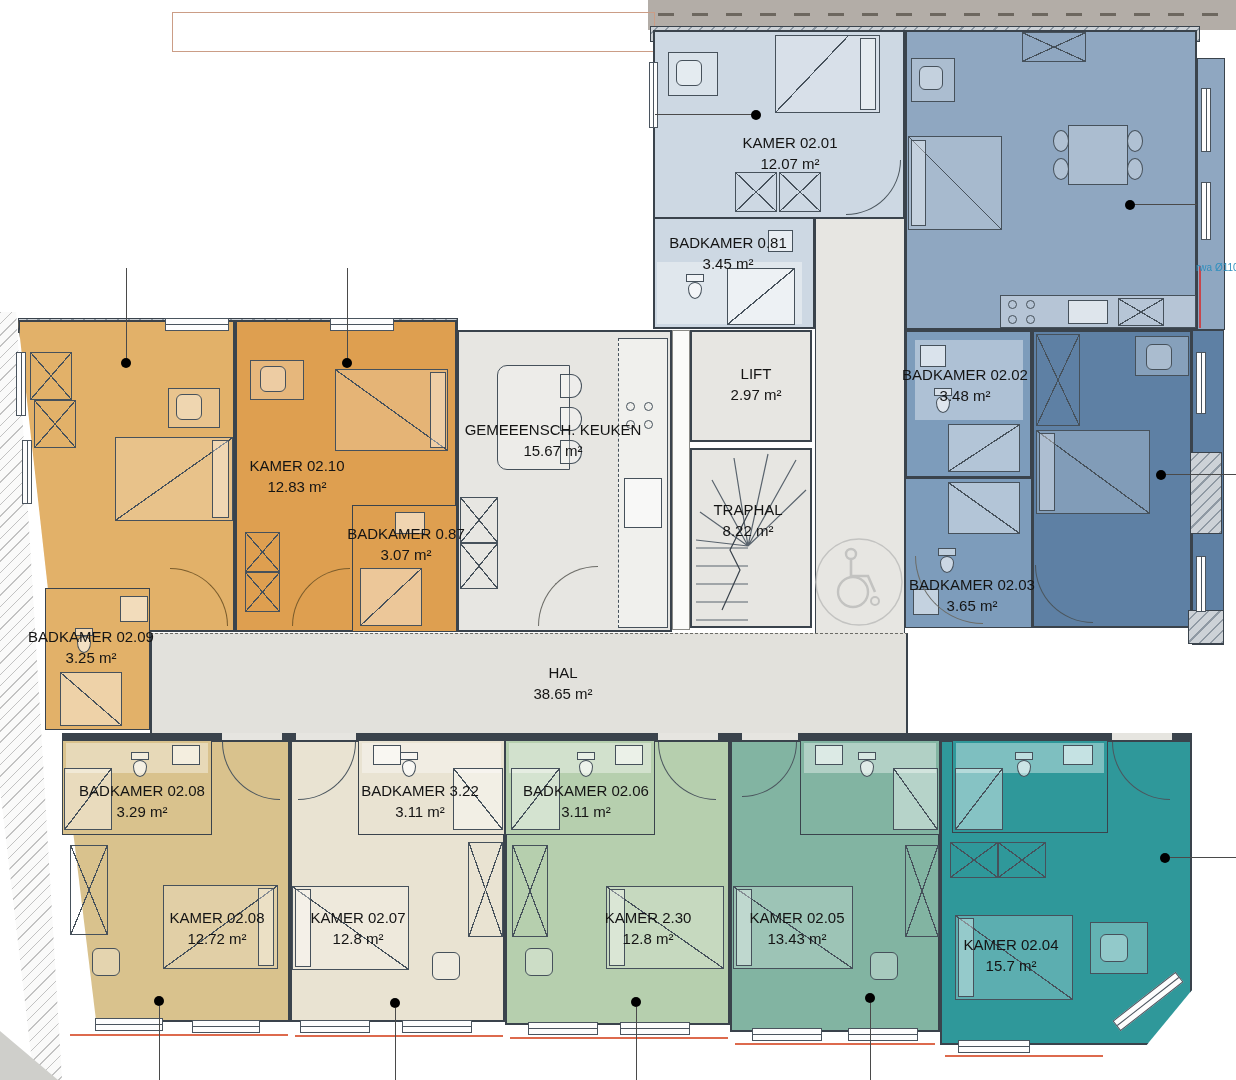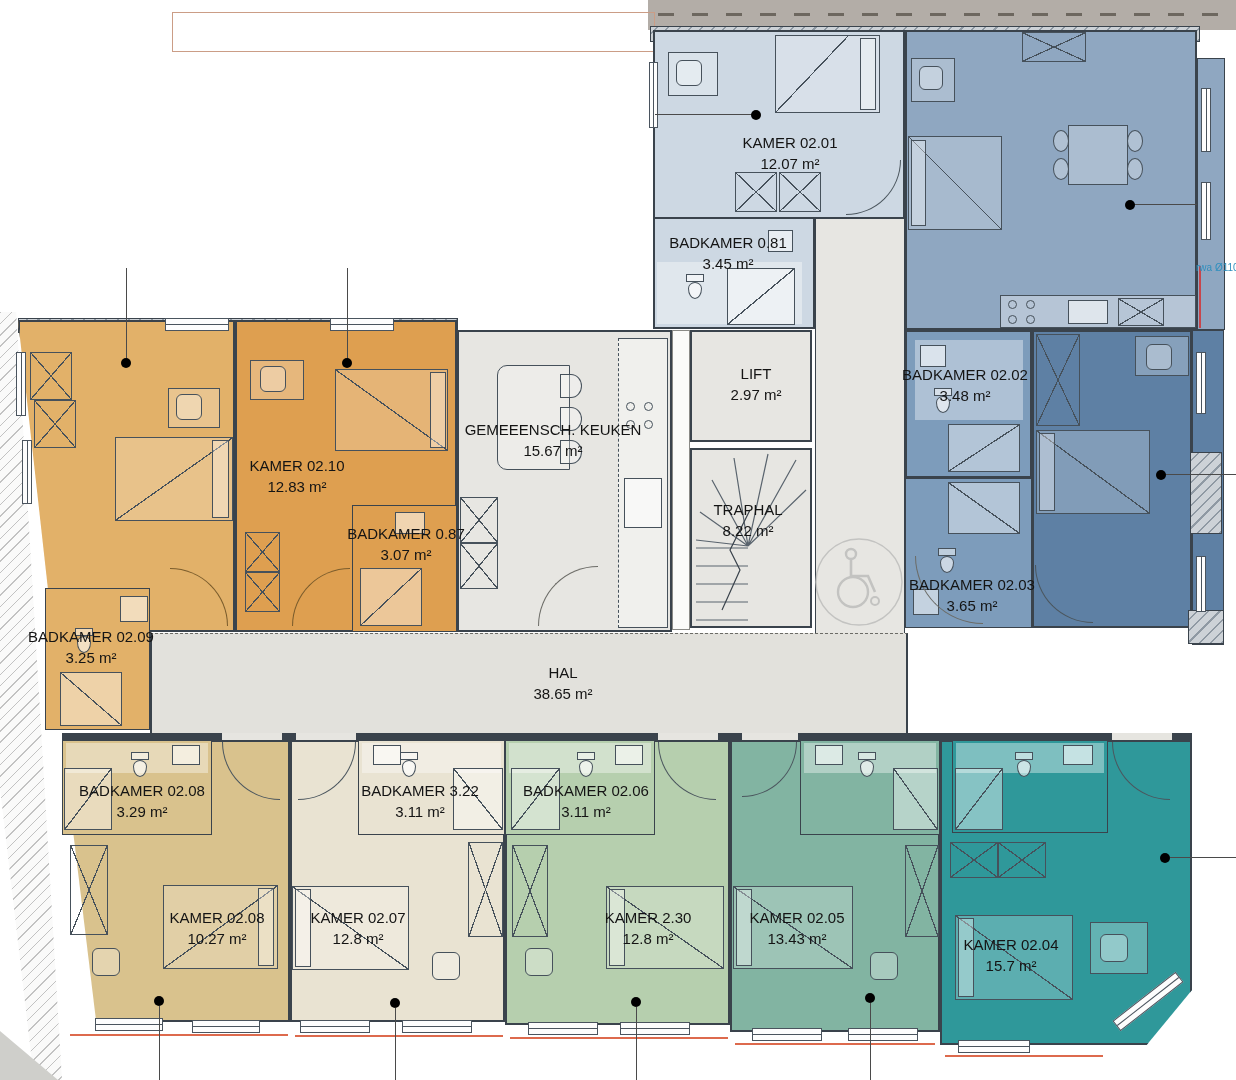--- a/index.html
+++ b/index.html
@@ -341,21 +341,21 @@
   <div class="lbl" style="left:438px;top:419px;width:230px;"><span>GEMEEENSCH. KEUKEN</span><br><span>15.67 m²</span></div>
   <div class="lbl" style="left:661px;top:363px;"><span>LIFT</span><br><span>2.97 m²</span></div>
   <div class="lbl" style="left:653px;top:499px;"><span>TRAPHAL</span><br><span>8.22 m²</span></div>
   <div class="lbl" style="left:468px;top:662px;"><span>HAL</span><br><span>38.65 m²</span></div>
   <div class="lbl" style="left:202px;top:455px;"><span>KAMER 02.10</span><br><span>12.83 m²</span></div>
   <div class="lbl" style="left:311px;top:523px;"><span>BADKAMER 0.87</span><br><span>3.07 m²</span></div>
   <div class="lbl" style="left:-4px;top:626px;"><span>BADKAMER 02.09</span><br><span>3.25 m²</span></div>
   <div class="lbl" style="left:47px;top:780px;"><span>BADKAMER 02.08</span><br><span>3.29 m²</span></div>
   <div class="lbl" style="left:325px;top:780px;"><span>BADKAMER 3.22</span><br><span>3.11 m²</span></div>
   <div class="lbl" style="left:491px;top:780px;"><span>BADKAMER 02.06</span><br><span>3.11 m²</span></div>
-  <div class="lbl" style="left:122px;top:907px;"><span>KAMER 02.08</span><br><span>10.27 m²</span></div>
+  <div class="lbl" style="left:122px;top:907px;"><span>KAMER 02.08</span><br><span>12.72 m²</span></div>
   <div class="lbl" style="left:263px;top:907px;"><span>KAMER 02.07</span><br><span>12.8 m²</span></div>
   <div class="lbl" style="left:553px;top:907px;"><span>KAMER 2.30</span><br><span>12.8 m²</span></div>
   <div class="lbl" style="left:702px;top:907px;"><span>KAMER 02.05</span><br><span>13.43 m²</span></div>
   <div class="lbl" style="left:916px;top:934px;"><span>KAMER 02.04</span><br><span>15.7 m²</span></div>
 
   <div class="note" style="left:1196px;top:262px;">rwa Ø110</div>
 
 </div>
 
 </body></html>

